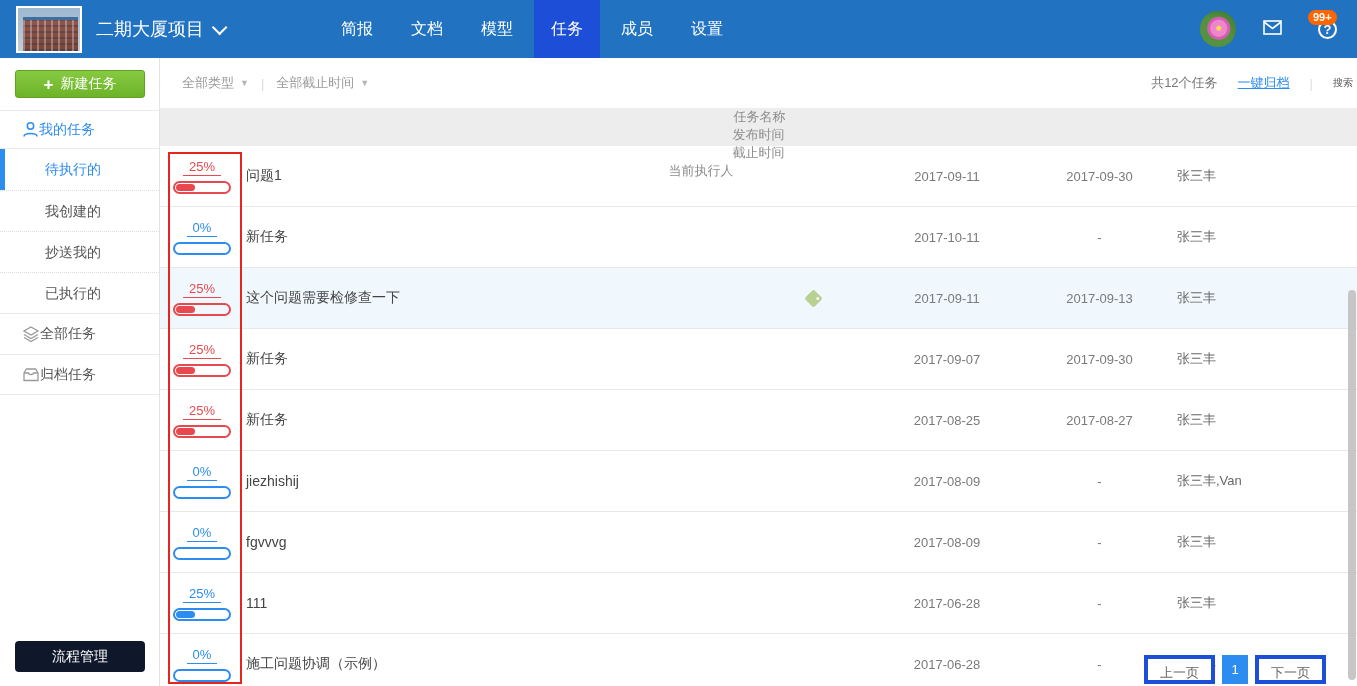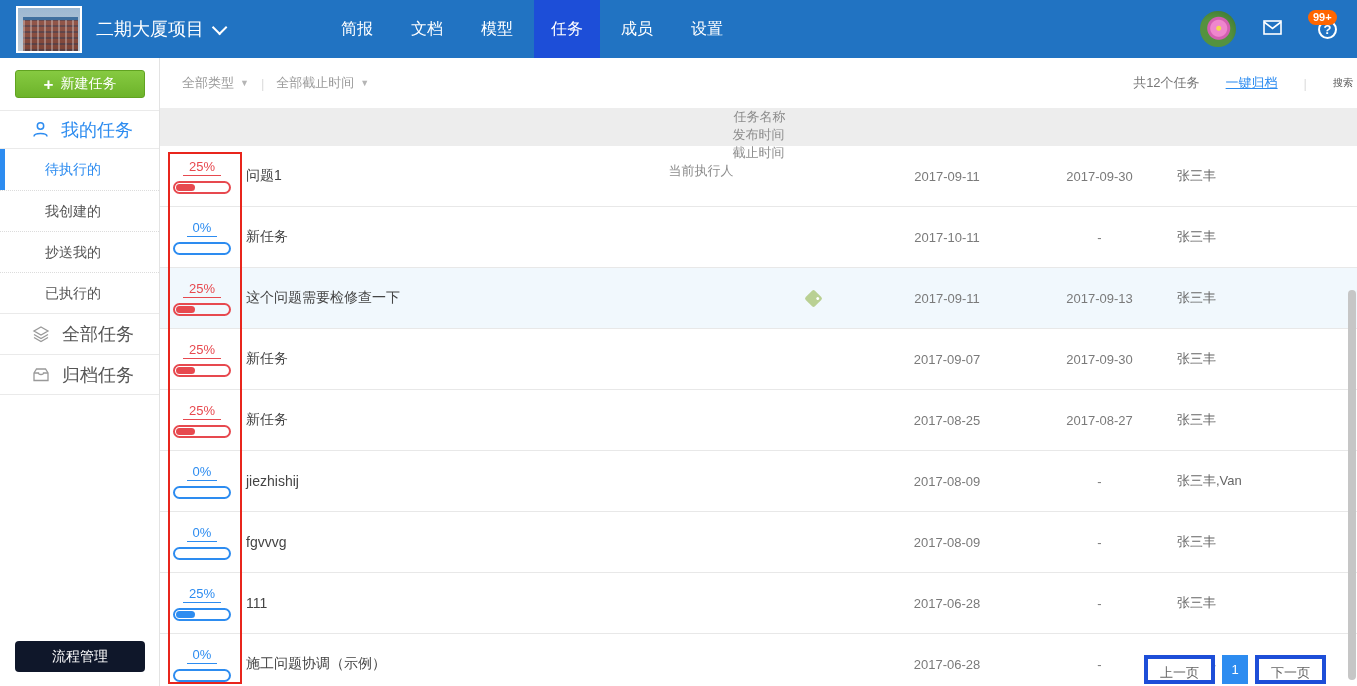--- a/index.html
+++ b/index.html
@@ -28,38 +28,38 @@
       cursor:pointer; }
   .notif { position:relative; width:30px; height:30px; cursor:pointer; }
   .badge { position:absolute; top:-4px; left:10px; background:#ff6600; color:#fff; font-size:11px; font-weight:bold; line-height:15px; padding:0 5px; border-radius:8px;margin-left:36px; }
   .help { width:19px; height:19px; border:2px solid #fff; border-radius:50%; color:#fff; font-size:13px; font-weight:bold; text-align:center; line-height:16px; cursor:pointer; }
 
   
   .sidebar { position:absolute; left:0; top:58px; width:160px; bottom:0; background:#fff; border-right:1px solid #e3e3e3; }
   .newtask-wrap { height:52px; padding:12px 15px 0; }
   .newtask { width:130px; height:28px; border:1px solid #61a321; border-radius:3px; background:linear-gradient(#86ca41,#6db32a); color:#fff; font-size:14px; display:flex; align-items:center; justify-content:center; gap:7px; cursor:pointer; }
   .plus { font-size:17px; font-weight:bold; line-height:1; }
-  .mitem { height:38px; display:flex; align-items:center; gap:12px; padding-left:32px; font-size:18px; color:#555; border-top:1px solid #eaeaea; cursor:pointer; }
+  .mitem { height:38px; display:flex; align-items:center; padding-left:22px; font-size:14px; color:#555; border-top:1px solid #eaeaea; cursor:pointer; }
   .mitem.blue { color:#2d8cf0; }
   .gitem { height:41px; }
   .subs { border-top:1px solid #eaeaea; }
   .sub { position:relative; height:41px; line-height:41px; padding-left:45px; font-size:14px; color:#555; cursor:pointer; }
   .sub + .sub { border-top:1px dotted #dcdcdc; }
   .sub.active { color:#2d8cf0; }
   .sub.active::before { content:""; position:absolute; left:0; top:0; bottom:0; width:5px; background:#2d8cf0; }
   .menu-end { border-bottom:1px solid #eaeaea; }
   .process { position:absolute; left:15px; bottom:14px; width:130px; height:31px; background:#0f172a; border:none; border-radius:4px; color:#fff; font-size:14px; cursor:pointer; font-family:inherit; }
 
   
   .main { position:absolute; left:160px; top:58px; right:0; bottom:0; overflow:hidden; background:#fff; }
   .toolbar { height:50px; display:flex; align-items:center; padding:0 4px 0 22px; font-size:13px; color:#999; }
   .filter { display:flex; align-items:center; gap:6px; cursor:pointer; }
   .caret { font-size:9px; color:#b5b5b5; }
   .vsep { color:#ddd; margin:0 12px; }
-  .tb-right { margin-left:auto; display:flex; align-items:center; gap:26px; }
+  .tb-right { margin-left:auto; display:flex; align-items:center; gap:20px; }
   .count { color:#777; }
   .archive-link { color:#2d8cf0; text-decoration:underline; cursor:pointer; }
   .search { color:#555; font-size:10px; cursor:pointer; }
 
   .thead { height:38px; background:#ededed; display:flex; align-items:center; font-size:13px; color:#8c8c8c;flex-direction:column; }
   .c-prog { width:84px; flex:none; }
   .c-name { flex:1; display:flex; align-items:center; padding-left:2px; }
   .c-pub { width:150px; flex:none; text-align:center; }
   .c-dead { width:155px; flex:none; text-align:center; }
   .c-exec { width:180px; flex:none; text-align:left; }

